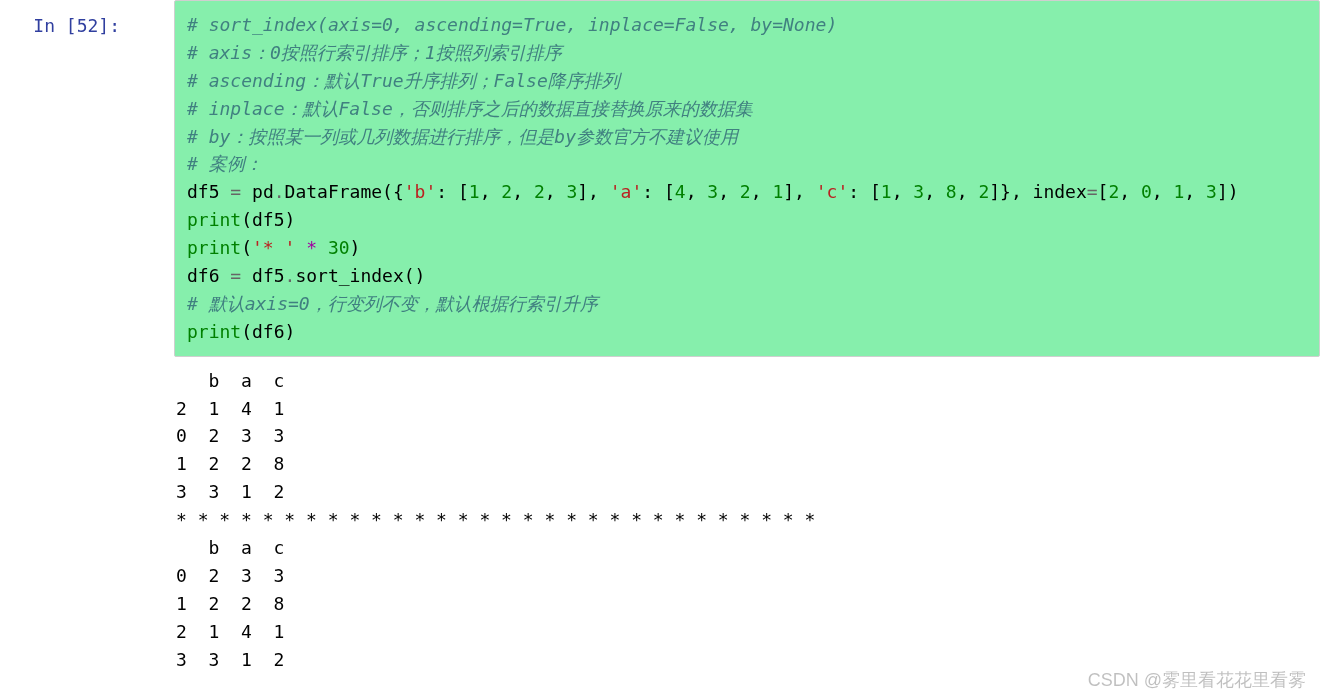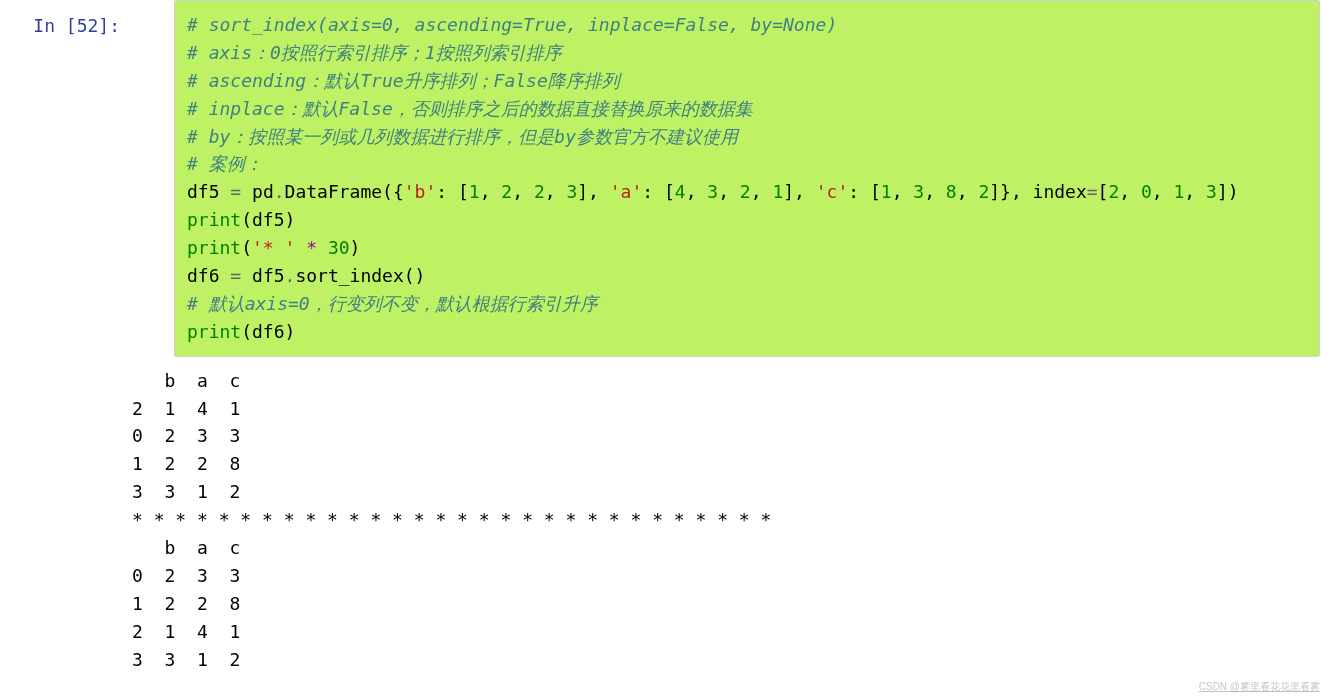--- a/index.html
+++ b/index.html
@@ -22,21 +22,21 @@
     flex: 0 0 120px;
     text-align: right;
     padding: 12px 10px 0 0;
     font-family: monospace;
     color: #303F9F;
     font-size: 18px;
     white-space: pre;
   }
   .input-area {
     flex: 1;
-    background: #bef264;
+    background: #86efac;
     border: 1px solid #cfcfcf;
     border-radius: 2px;
     padding: 10px 12px;
     margin-right: 10px;
   }
   .code {
     white-space: pre;
     font-family: "Consolas", "Menlo", monospace;
     font-size: 18px;
     line-height: 1.55;
@@ -47,31 +47,30 @@
   .bn { color: #008000; }                        
   .s  { color: #BA2121; }                        
   .n  { color: #008000; }                        
   .output {
     white-space: pre;
     font-family: "Consolas", "Menlo", monospace;
     font-size: 18px;
     padding: 10px 0 0 0;
     line-height: 1.55;
   }
-  .out-row { display:flex; }
+  .out-row { display:flex;padding-left:44px; }
   .out-prompt { width:120px; flex:0 0 120px; }
   .out-body { flex:1; padding-left:12px; margin-right:10px; }
   .watermark {
     position: fixed;
-    right: 10px;
+    right: 24px;
     bottom: 6px;
     color: rgba(0,0,0,0.25);
-    font-size: 10px;
+    font-size: 18px;
     font-family: sans-serif;
-    text-decoration: underline;
   }
 </style>
 </head>
 <body>
 
 <div class="cell">
   <div class="prompt">In [52]:</div>
   <div class="input-area">
     <div class="code"><span class="cm"># sort_index(axis=0, ascending=True, inplace=False, by=None)</span>
 <span class="cm"># axis：0按照行索引排序；1按照列索引排序</span>

